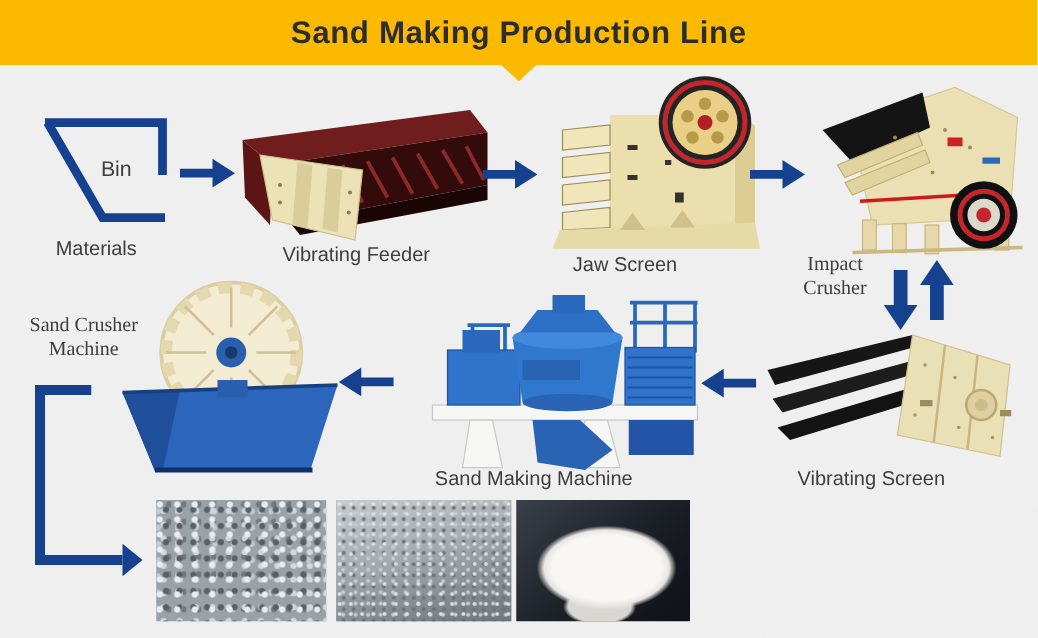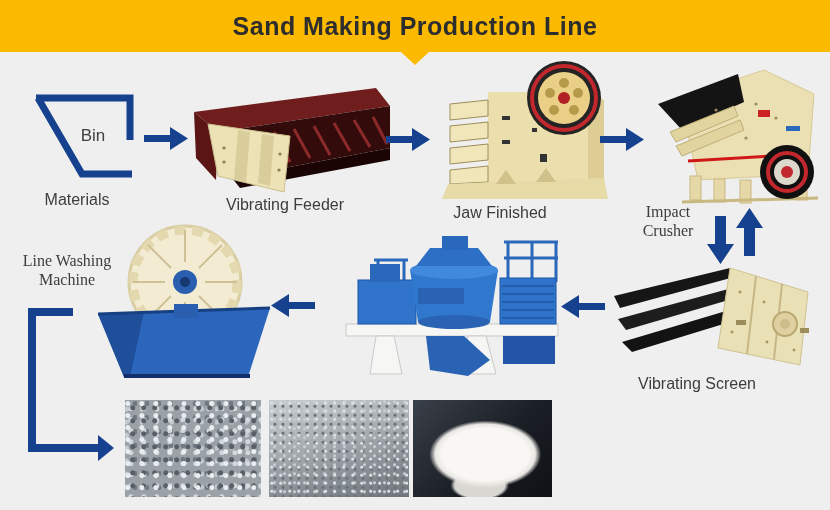--- a/index.html
+++ b/index.html
@@ -137,21 +137,21 @@
     <circle cx="114" cy="35" r="5" fill="#b59a4a"></circle>
     <circle cx="128" cy="40" r="6" fill="#b02025"></circle>
     <rect x="66" y="58" width="8" height="4" fill="#333"></rect>
     <rect x="66" y="82" width="8" height="4" fill="#333"></rect>
     <rect x="96" y="70" width="5" height="4" fill="#333"></rect>
     <rect x="104" y="96" width="7" height="8" fill="#333"></rect>
     <polygon points="12,126 168,120 172,141 6,141" fill="#e6daa6"></polygon>
     <polygon points="60,126 70,112 80,126" fill="#d0c18a"></polygon>
     <polygon points="100,124 110,110 120,124" fill="#d0c18a"></polygon>
   </svg>
-  <span class="caption" style="left:418px;top:203px;width:164px">Jaw Finished</span>
+  <span class="caption" style="left:418px;top:203px;width:164px">Jaw Screen</span>
 
   <svg class="arrow-svg" style="left:600px;top:126px" width="44" height="27" viewBox="0 0 44 27">
     <path d="M0 10 h26 v-8 l18 11.5 -18 11.5 v-8 h-26 z" fill="#16418f"></path>
   </svg>
 
   <svg class="abs" style="left:646px;top:60px" width="180" height="150" viewBox="0 0 180 150">
     <polygon points="34,38 118,10 168,34 162,114 52,120" fill="#ebdfb4" stroke="#d8c893" stroke-width="1"></polygon>
     <polygon points="12,44 92,14 98,42 36,70" fill="#141414"></polygon>
     <polygon points="24,72 88,46 92,56 30,82" fill="#e2d49e" stroke="#bfae77" stroke-width="1"></polygon>
     <polygon points="30,86 94,60 98,70 36,96" fill="#e2d49e" stroke="#bfae77" stroke-width="1"></polygon>
@@ -227,20 +227,21 @@
     <g stroke="#1f55a0" stroke-width="1.5">
       <line x1="184" y1="58" x2="236" y2="58"></line>
         <line x1="184" y1="66" x2="236" y2="66"></line>
       <line x1="184" y1="74" x2="236" y2="74"></line>
         <line x1="184" y1="82" x2="236" y2="82"></line>
       <line x1="184" y1="90" x2="236" y2="90"></line>
     </g>
     <rect x="100" y="60" width="46" height="16" fill="#2a63b4"></rect>
     <ellipse cx="136" cy="94" rx="36" ry="7" fill="#2a63b4"></ellipse>
   </svg>
+  <span class="caption" style="left:332px;top:374px;width:190px">Sand Making Machine</span>
 
   <svg class="arrow-svg" style="left:271px;top:292px" width="44" height="27" viewBox="0 0 44 27">
     <path d="M44 10 h-26 v-8 l-18 11.5 18 11.5 v-8 h26 z" fill="#16418f"></path>
   </svg>
 
   <svg class="abs" style="left:82px;top:222px" width="195" height="158" viewBox="0 0 195 158">
     <circle cx="103" cy="60" r="56" fill="#f3ecd2" stroke="#d9cda2" stroke-width="3"></circle>
     <circle cx="103" cy="60" r="52" fill="none" stroke="#e3d8ae" stroke-width="9" stroke-dasharray="11 7"></circle>
     <g stroke="#cfc196" stroke-width="2">
       <line x1="123" y1="60" x2="155" y2="60"></line>
@@ -254,21 +255,21 @@
     </g>
     <polygon points="16,92 188,86 166,155 42,155" fill="#2b66bc"></polygon>
     <polygon points="16,92 62,90 48,155 42,155" fill="#1f4f9a"></polygon>
     <line x1="16" y1="92" x2="188" y2="86" stroke="#174083" stroke-width="3"></line>
     <line x1="42" y1="154" x2="168" y2="154" stroke="#11306b" stroke-width="4"></line>
     <rect x="92" y="82" width="24" height="14" fill="#2a5fb0"></rect>
     <circle cx="103" cy="60" r="12" fill="#2a5fb0"></circle>
     <circle cx="103" cy="60" r="5" fill="#17396f"></circle>
   </svg>
   <span class="caption wrap" style="left:0px;top:251px;width:134px">
-    <span>Line Washing</span><br>
+    <span>Sand Crusher</span><br>
     <span>Machine</span>
   </span>
 
   <div class="conn" style="left:28px;top:308px;width:45px;height:8px"></div>
   <div class="conn" style="left:28px;top:308px;width:8px;height:144px"></div>
   <div class="conn" style="left:28px;top:444px;width:70px;height:8px"></div>
   <div id="conn-arrowhead"></div>
 
   <div id="photo-gravel" class="photo"></div>
   <div id="photo-sand" class="photo"></div>

